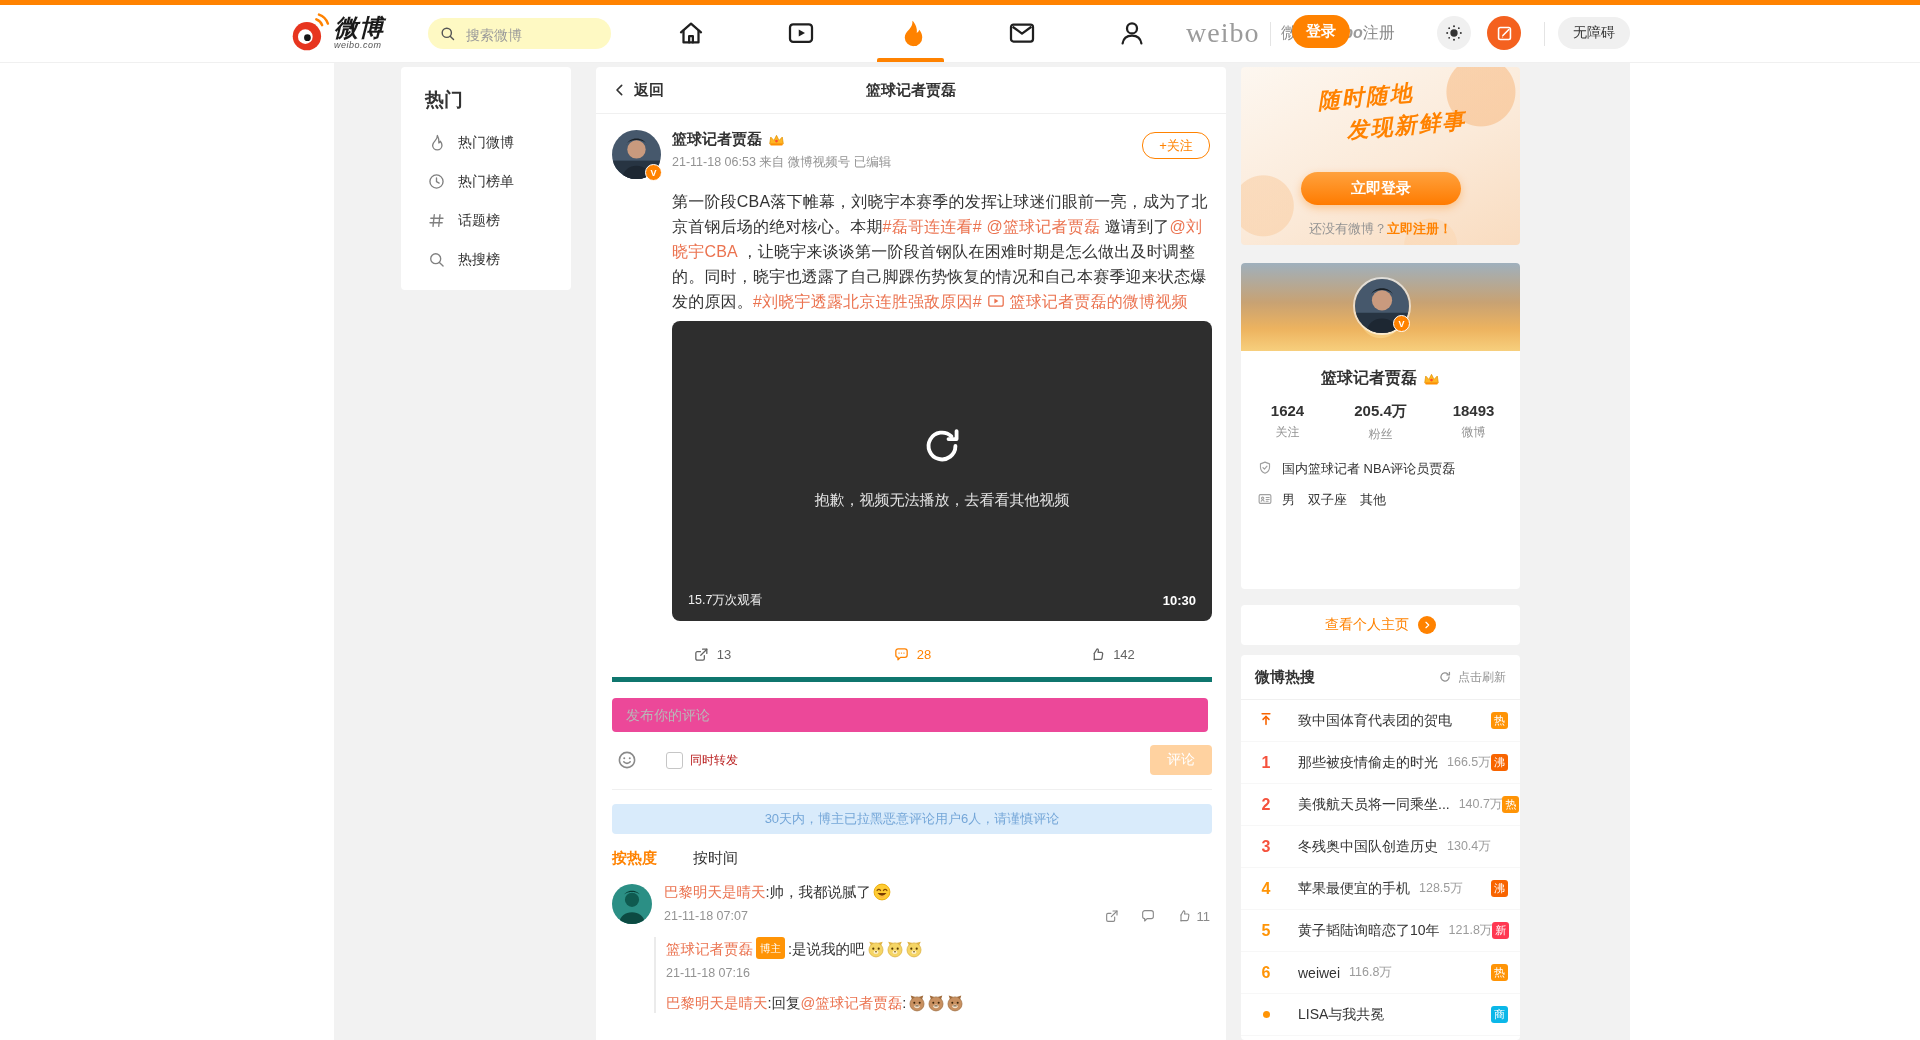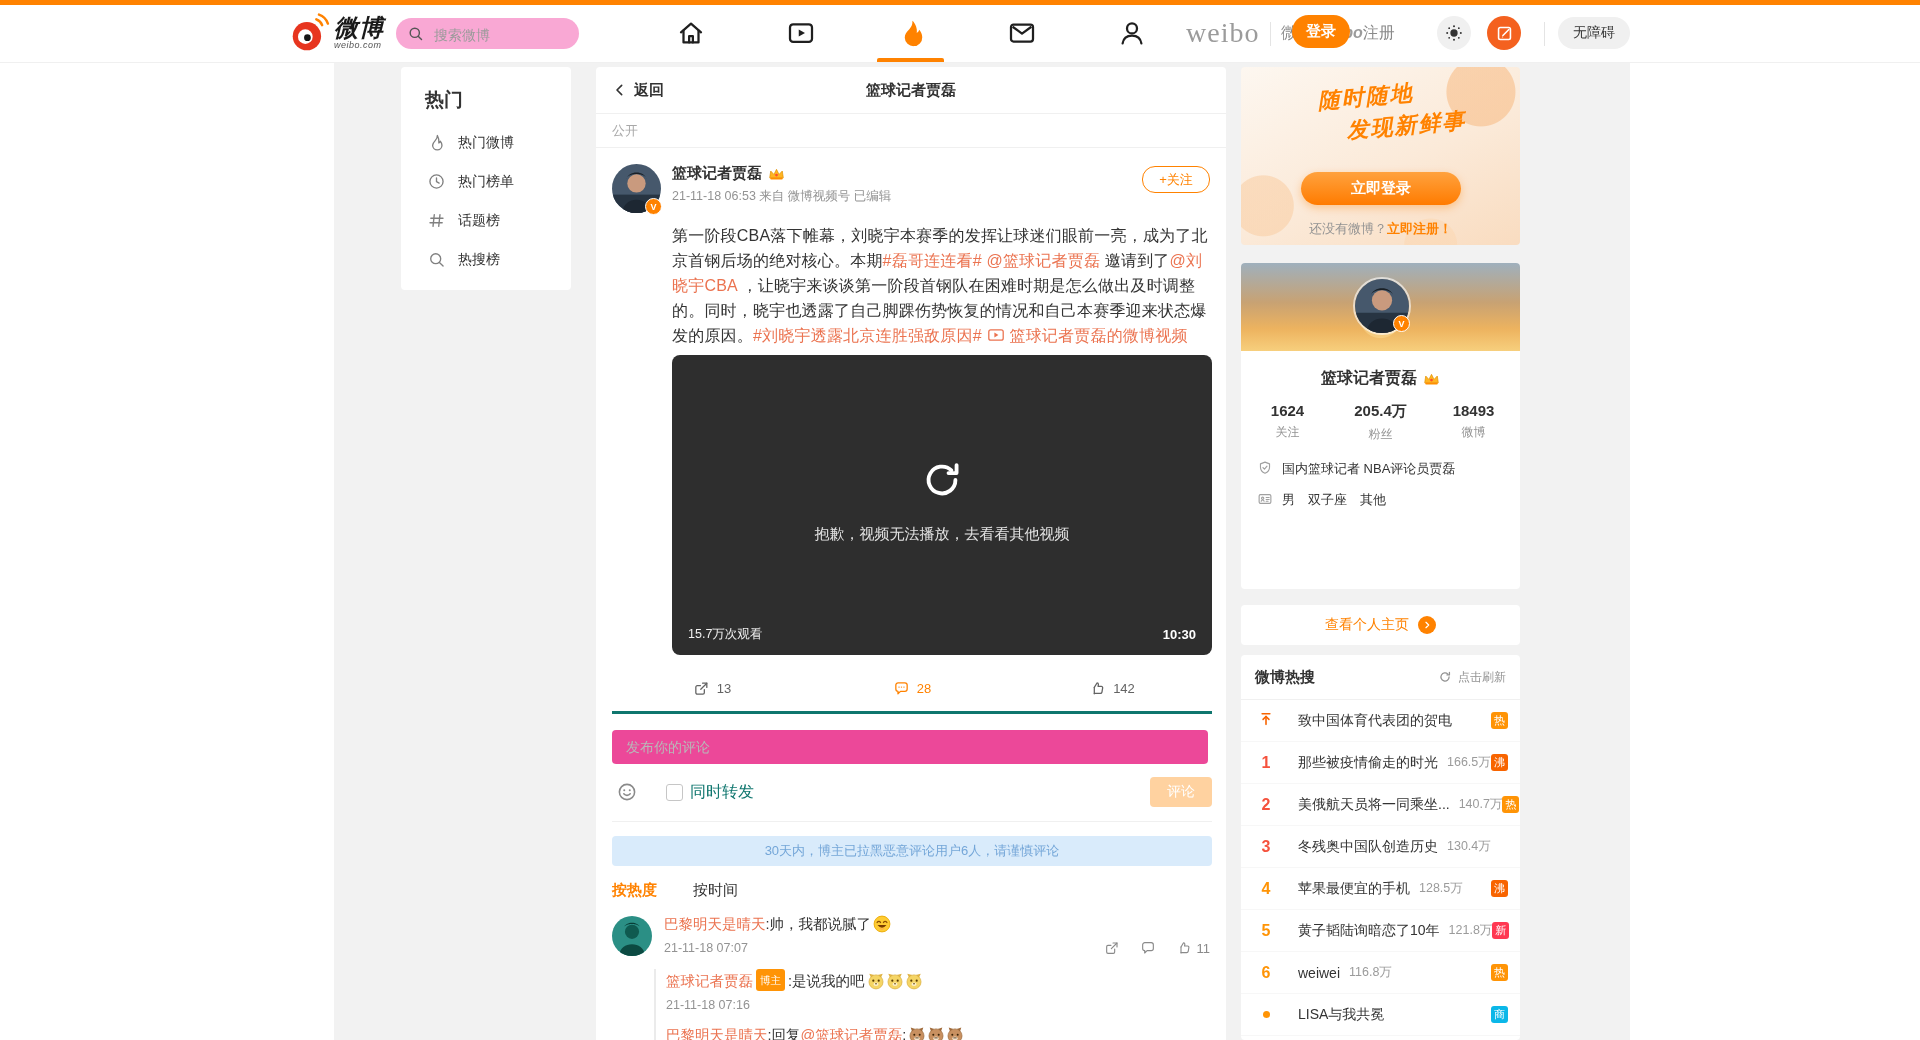--- a/index.html
+++ b/index.html
@@ -9,21 +9,21 @@
   .icn svg{width:100%;height:100%;display:block;}
 
   
   .topstrip{position:absolute;top:0;left:0;right:0;height:5px;background:#ff8200;z-index:30;}
   .navbar{position:absolute;top:5px;left:0;right:0;height:57px;background:#fff;border-bottom:1px solid #f0f0f0;z-index:25;}
   .logo{position:absolute;left:288px;top:7px;display:flex;align-items:center;gap:4px;}
   .logo-eye{width:42px;height:42px;}
   .logo-txt{display:flex;flex-direction:column;line-height:1;}
   .logo-cn{font-size:24px;font-weight:bold;font-style:italic;color:#1a1a1a;letter-spacing:1px;}
   .logo-dom{font-size:9px;color:#555;font-style:italic;margin-top:1px;letter-spacing:.5px;}
-  .searchbox{position:absolute;left:396px;top:13px;width:183px;height:31px;background:#f9a8d4;border-radius:16px;}
+  .searchbox{position:absolute;left:428px;top:13px;width:183px;height:31px;background:#fef9c3;border-radius:16px;}
   .searchbox .icn{position:absolute;left:11px;top:7px;width:17px;height:17px;color:#555;}
   .searchbox input{position:absolute;left:36px;top:0;width:140px;height:31px;border:none;background:transparent;outline:none;
                    font-size:14px;color:#333;font-family:inherit;}
   .searchbox input::placeholder{color:#9b9b9b;}
   .nav-icn{position:absolute;top:13px;width:30px;height:30px;color:#1f1f1f;cursor:pointer;}
   .nav-icn.active{color:#ff8200;}
   .nav-underline{position:absolute;left:877px;bottom:0;width:67px;height:4px;background:#ff8200;border-radius:2px 2px 0 0;}
   .wordmark{position:absolute;left:1186px;top:12px;font-family:"Liberation Serif","DejaVu Serif",serif;
             font-size:28px;color:#9b9b9b;letter-spacing:1px;}
   .nav-div{position:absolute;top:17px;width:1px;height:24px;background:#e4e4e4;}
@@ -77,33 +77,33 @@
   .vlink-icn{display:inline-block;width:20px;height:16px;vertical-align:-2px;margin-right:3px;}
 
   .video{margin:7px 0 0 60px;width:540px;height:300px;background:#2e2e2e;border-radius:8px;position:relative;}
   .video-center{position:absolute;left:0;right:0;top:102px;display:flex;flex-direction:column;align-items:center;gap:22px;}
   .video-center .icn{width:46px;height:46px;color:#fff;}
   .video-err{font-size:15px;color:#e3e3e3;}
   .video-bar{position:absolute;left:16px;right:16px;bottom:12px;display:flex;justify-content:space-between;align-items:center;}
   .video-views{font-size:12.5px;color:#f0f0f0;}
   .video-dur{font-size:13px;font-weight:bold;color:#fff;}
 
-  .stats{margin-top:10px;height:46px;display:flex;align-items:center;border-bottom:3px solid #0f766e;}
+  .stats{margin-top:10px;height:46px;display:flex;align-items:center;border-bottom:5px solid #0f766e;}
   .stat-cell{flex:1;display:flex;align-items:center;justify-content:center;gap:7px;font-size:13px;color:#636363;cursor:pointer;}
   .stat-cell .icn{width:17px;height:17px;}
   .stat-cell.active{color:#ff8200;}
 
   .composer{padding:16px 0 14px 0;border-bottom:1px solid #f0f0f0;}
   .composer input{width:568px;height:34px;background:#ec4899;border:none;border-radius:4px;outline:none;
                   padding:0 14px;font-size:14px;color:#333;font-family:inherit;}
   .composer input::placeholder{color:#b8b8b8;}
   .composer-row{margin-top:13px;display:flex;align-items:center;}
   .composer-row .smiley{width:22px;height:22px;color:#8a8a8a;margin-left:4px;cursor:pointer;}
   .chk{width:15px;height:15px;border:1px solid #c6c6c6;border-radius:3px;background:#fff;margin-left:28px;cursor:pointer;}
-  .chk-lbl{font-size:16px;color:#0f766e;margin-left:7px;}
+  .chk-lbl{font-size:12px;color:#b91c1c;margin-left:7px;}
   .submit-btn{margin-left:auto;width:62px;height:30px;background:#ffd2a0;color:#fff;font-size:14px;border-radius:4px;
               display:flex;align-items:center;justify-content:center;cursor:pointer;}
 
   .notice{margin-top:14px;height:30px;background:#d9ebfb;border-radius:4px;color:#74a6d8;font-size:13px;
           display:flex;align-items:center;justify-content:center;}
   .tabs{margin-top:15px;display:flex;gap:36px;}
   .tab{font-size:15px;color:#333;cursor:pointer;}
   .tab.active{color:#ff8200;font-weight:bold;}
 
   .comments{margin-top:14px;}
@@ -324,21 +324,20 @@
       <span class="back">
         <span class="icn">
           <svg viewBox="0 0 24 24" fill="none" stroke="currentColor" stroke-width="2.4" stroke-linecap="round" stroke-linejoin="round">
               <path d="M14.5 5L7.5 12l7 7"></path>
             </svg>
         </span>
         <span>返回</span>
       </span>
       <span class="main-title">篮球记者贾磊</span>
     </div>
-    <div class="visibility">公开</div>
 
     <div class="post">
       <span class="avatar post-avatar">
         <svg viewBox="0 0 48 48">
             <rect width="48" height="48" fill="#46586c"></rect>
             <rect y="30" width="48" height="18" fill="#273442"></rect>
             <circle cx="24" cy="19" r="9" fill="#c99a7e"></circle>
             <path d="M14 15c1-7 19-7 20 0-2-9-18-9-20 0z" fill="#1a2026"></path>
             <path d="M10 48c1-9 7-13 14-13s13 4 14 13z" fill="#1d2732"></path>
           </svg>

